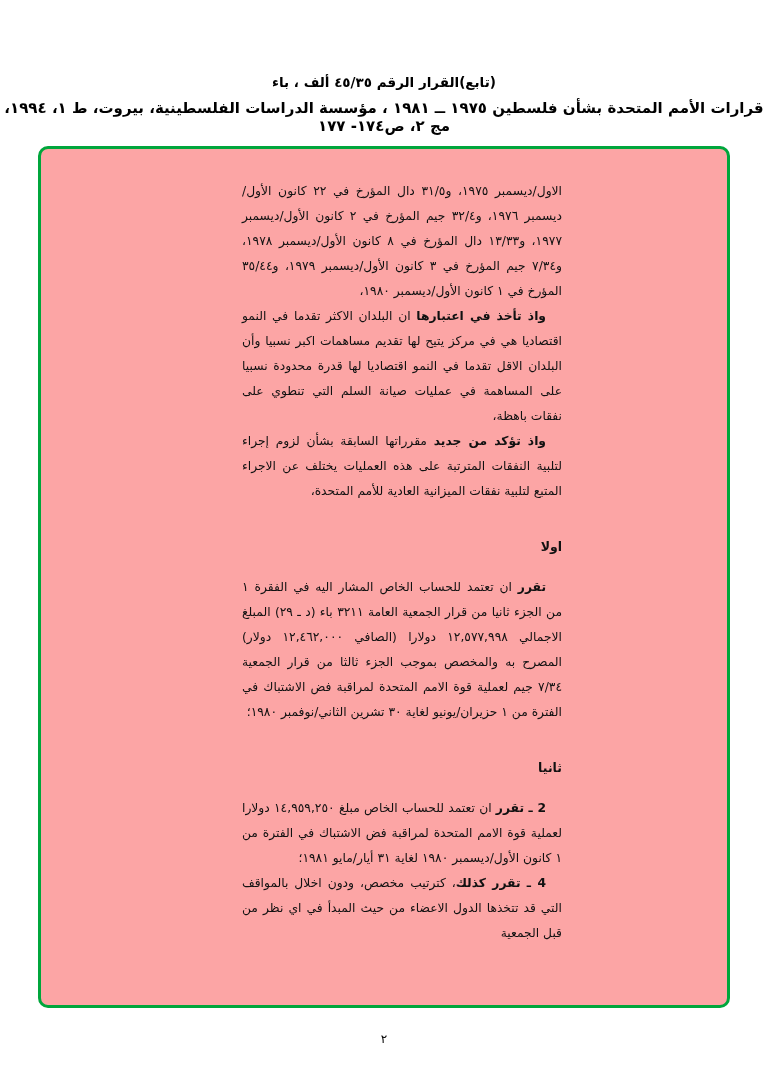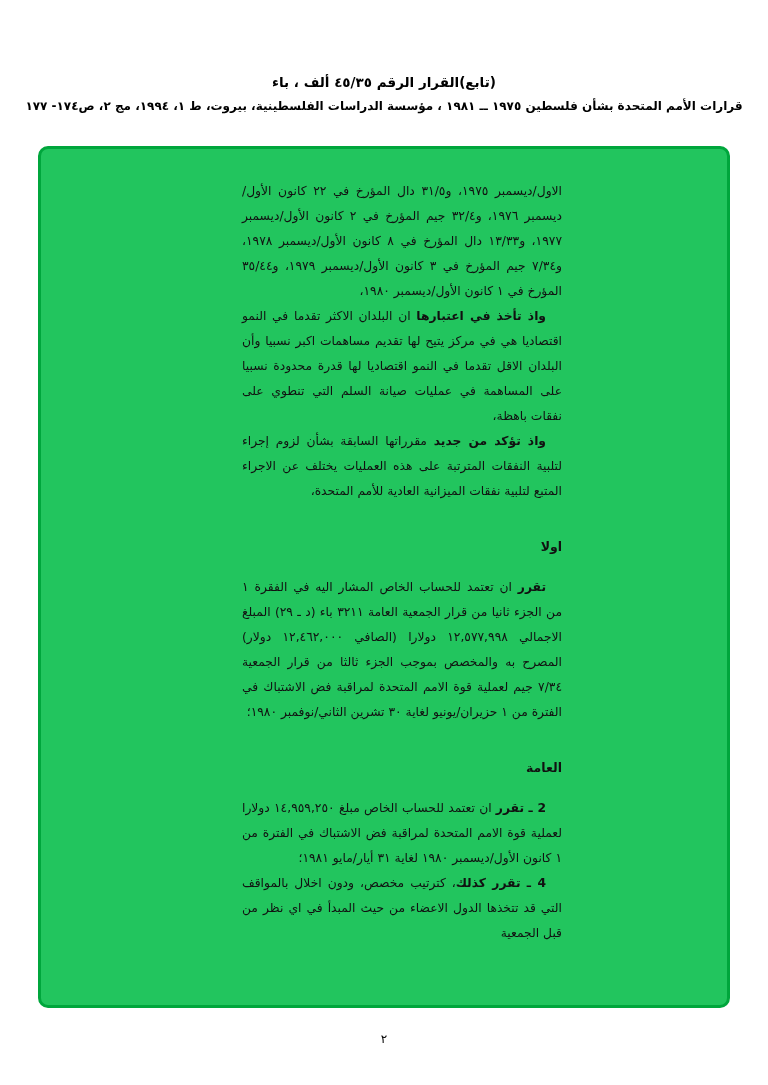--- a/index.html
+++ b/index.html
@@ -27,36 +27,36 @@
   .header-title {
     font-family: "DejaVu Sans", sans-serif;
     font-size: 13.5px;
     font-weight: bold;
     letter-spacing: 0.2px;
     color: #000;
     direction: rtl;
   }
   .header-sub {
     font-family: "DejaVu Sans", sans-serif;
-    font-size: 12px;
+    font-size: 15px;
     font-weight: bold;
     color: #000;
     margin-top: 9px;
     direction: rtl;
   }
   .frame {
     position: absolute;
     left: 38px;
     top: 146px;
     width: 692px;
     height: 862px;
     border: 3px solid #00a63c;
     border-radius: 10px;
     box-sizing: border-box;
-    background: #22c55e;
+    background: #fca5a5;
   }
   .content {
     position: absolute;
     right: 165px;
     top: 30px;
     width: 320px;
     direction: rtl;
     text-align: justify;
     text-align-last: right;
     font-size: 12.3px;
@@ -107,21 +107,21 @@
 
       <p class="para indent"><span class="b">واذ تأخذ في اعتبارها</span><span> ان البلدان الاكثر تقدما في النمو اقتصاديا هي في مركز يتيح لها تقديم مساهمات اكبر نسبيا وأن البلدان الاقل تقدما في النمو اقتصاديا لها قدرة محدودة نسبيا على المساهمة في عمليات صيانة السلم التي تنطوي على نفقات باهظة،</span></p>
 
       <p class="para indent"><span class="b">واذ تؤكد من جديد</span><span> مقرراتها السابقة بشأن لزوم إجراء لتلبية النفقات المترتبة على هذه العمليات يختلف عن الاجراء المتبع لتلبية نفقات الميزانية العادية للأمم المتحدة،</span></p>
 
 
       <div class="section-head">اولا</div>
 
       <p class="para indent"><span class="b">تقرر</span><span> ان تعتمد للحساب الخاص المشار اليه في الفقرة ١ من الجزء ثانيا من قرار الجمعية العامة ٣٢١١ باء (د ـ ٢٩) المبلغ الاجمالي ١٢,٥٧٧,٩٩٨ دولارا (الصافي ١٢,٤٦٢,٠٠٠ دولار) المصرح به والمخصص بموجب الجزء ثالثا من قرار الجمعية ٧/٣٤ جيم لعملية قوة الامم المتحدة لمراقبة فض الاشتباك في الفترة من ١ حزيران/يونيو لغاية ٣٠ تشرين الثاني/نوفمبر ١٩٨٠؛</span></p>
 
-      <div class="section-head">العامة</div>
+      <div class="section-head">ثانيا</div>
 
       <p class="para indent"><span class="b">2 ـ تقرر</span><span> ان تعتمد للحساب الخاص مبلغ ١٤,٩٥٩,٢٥٠ دولارا لعملية قوة الامم المتحدة لمراقبة فض الاشتباك في الفترة من ١ كانون الأول/ديسمبر ١٩٨٠ لغاية ٣١ أيار/مايو ١٩٨١؛</span></p>
 
       <p class="para indent"><span class="b">4 ـ تقرر كذلك</span><span>، كترتيب مخصص، ودون اخلال بالمواقف التي قد تتخذها الدول الاعضاء من حيث المبدأ في اي نظر من قبل الجمعية</span></p>
 
     </div>
   </div>
 
   <div class="footer">
     <span>٢</span>

